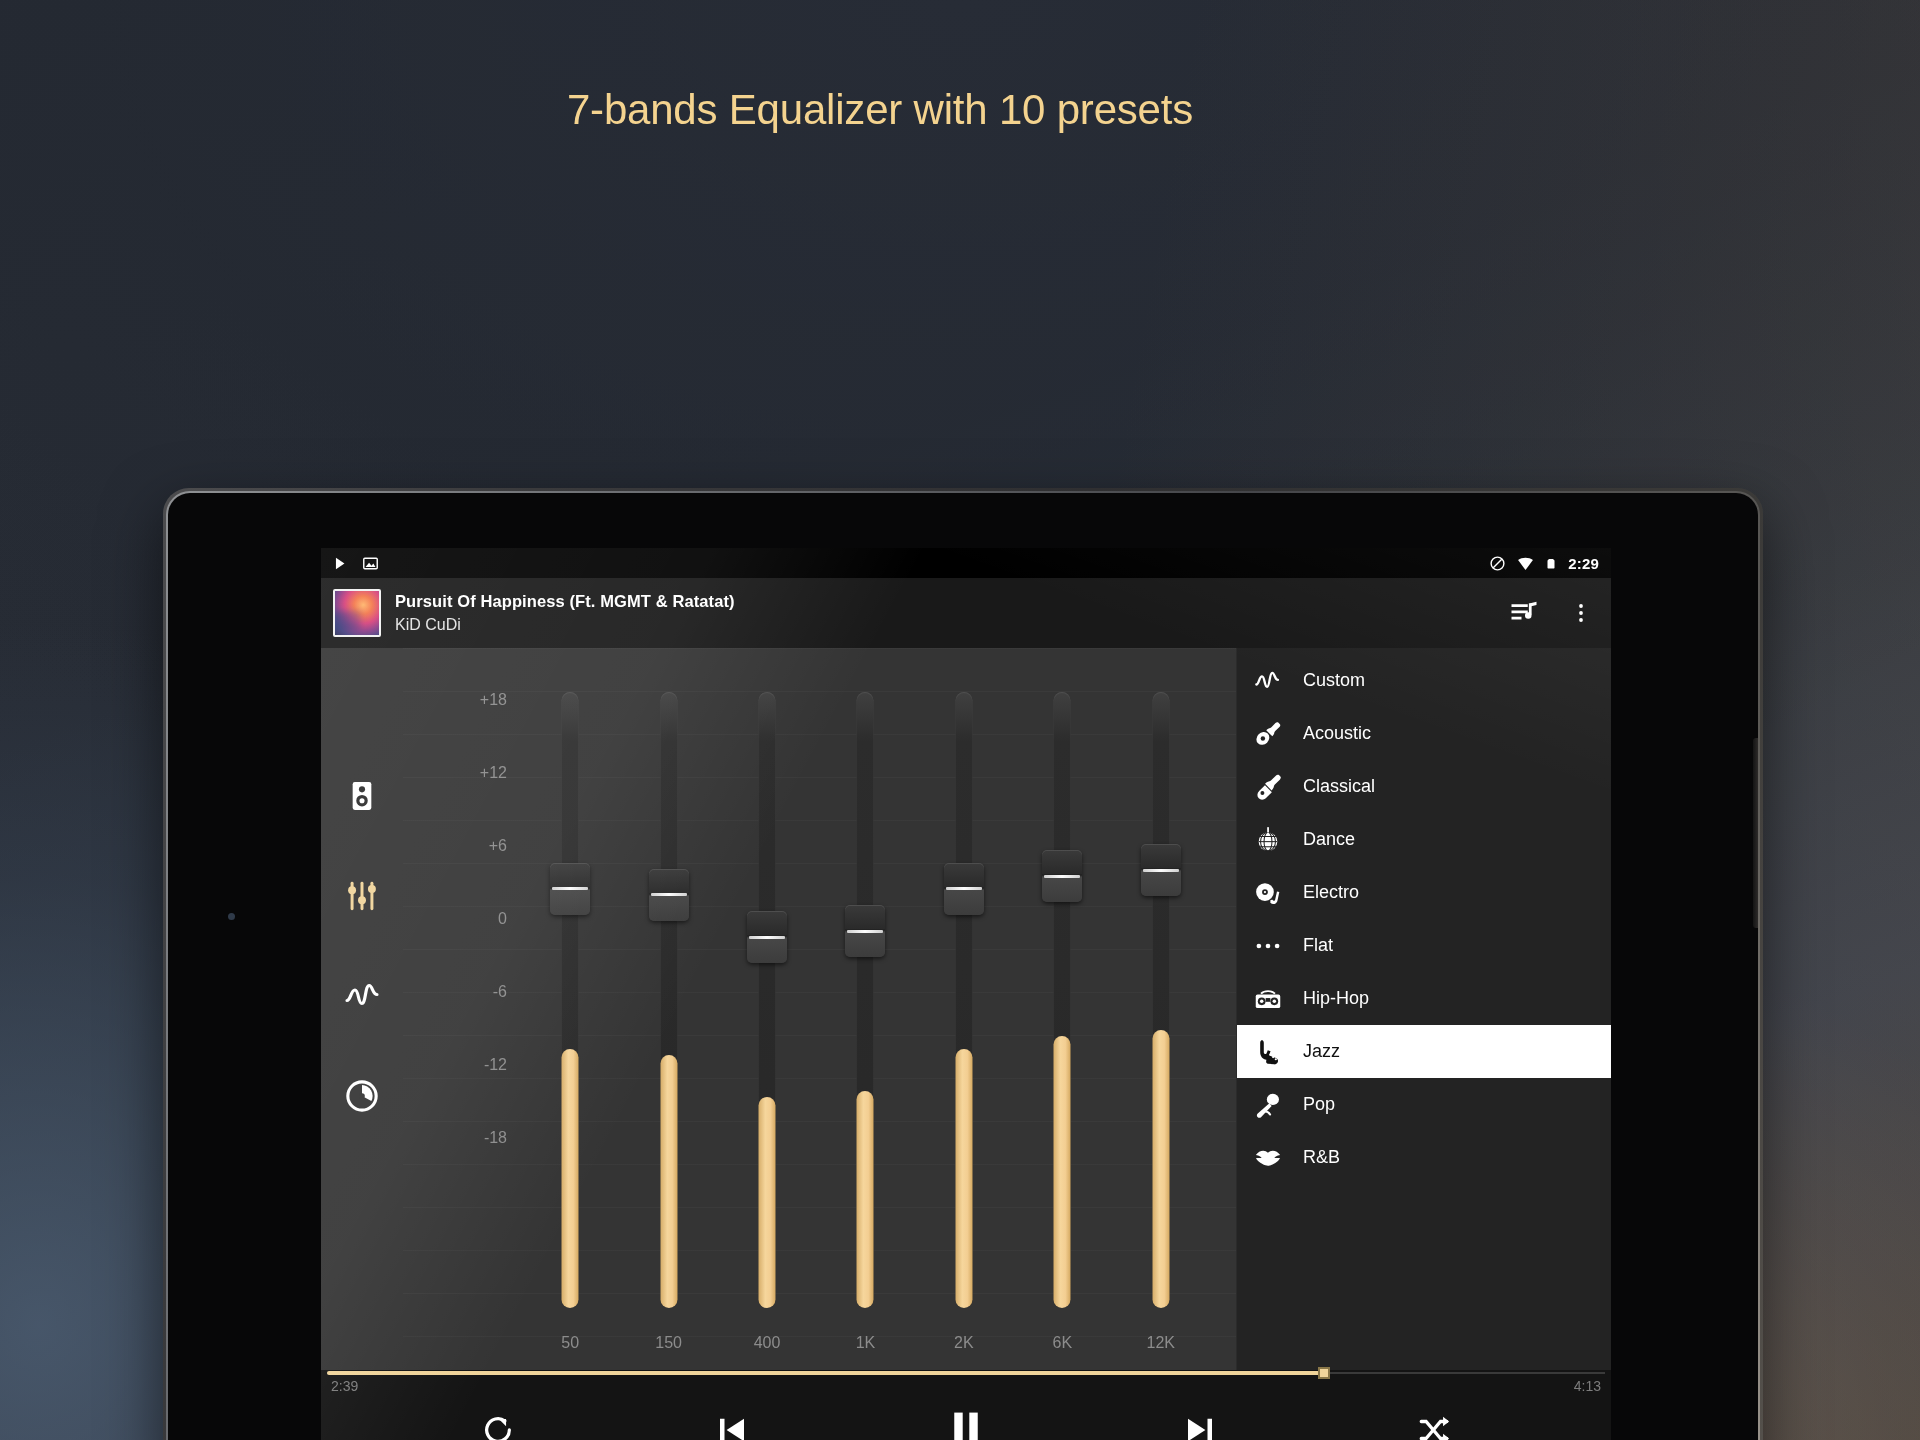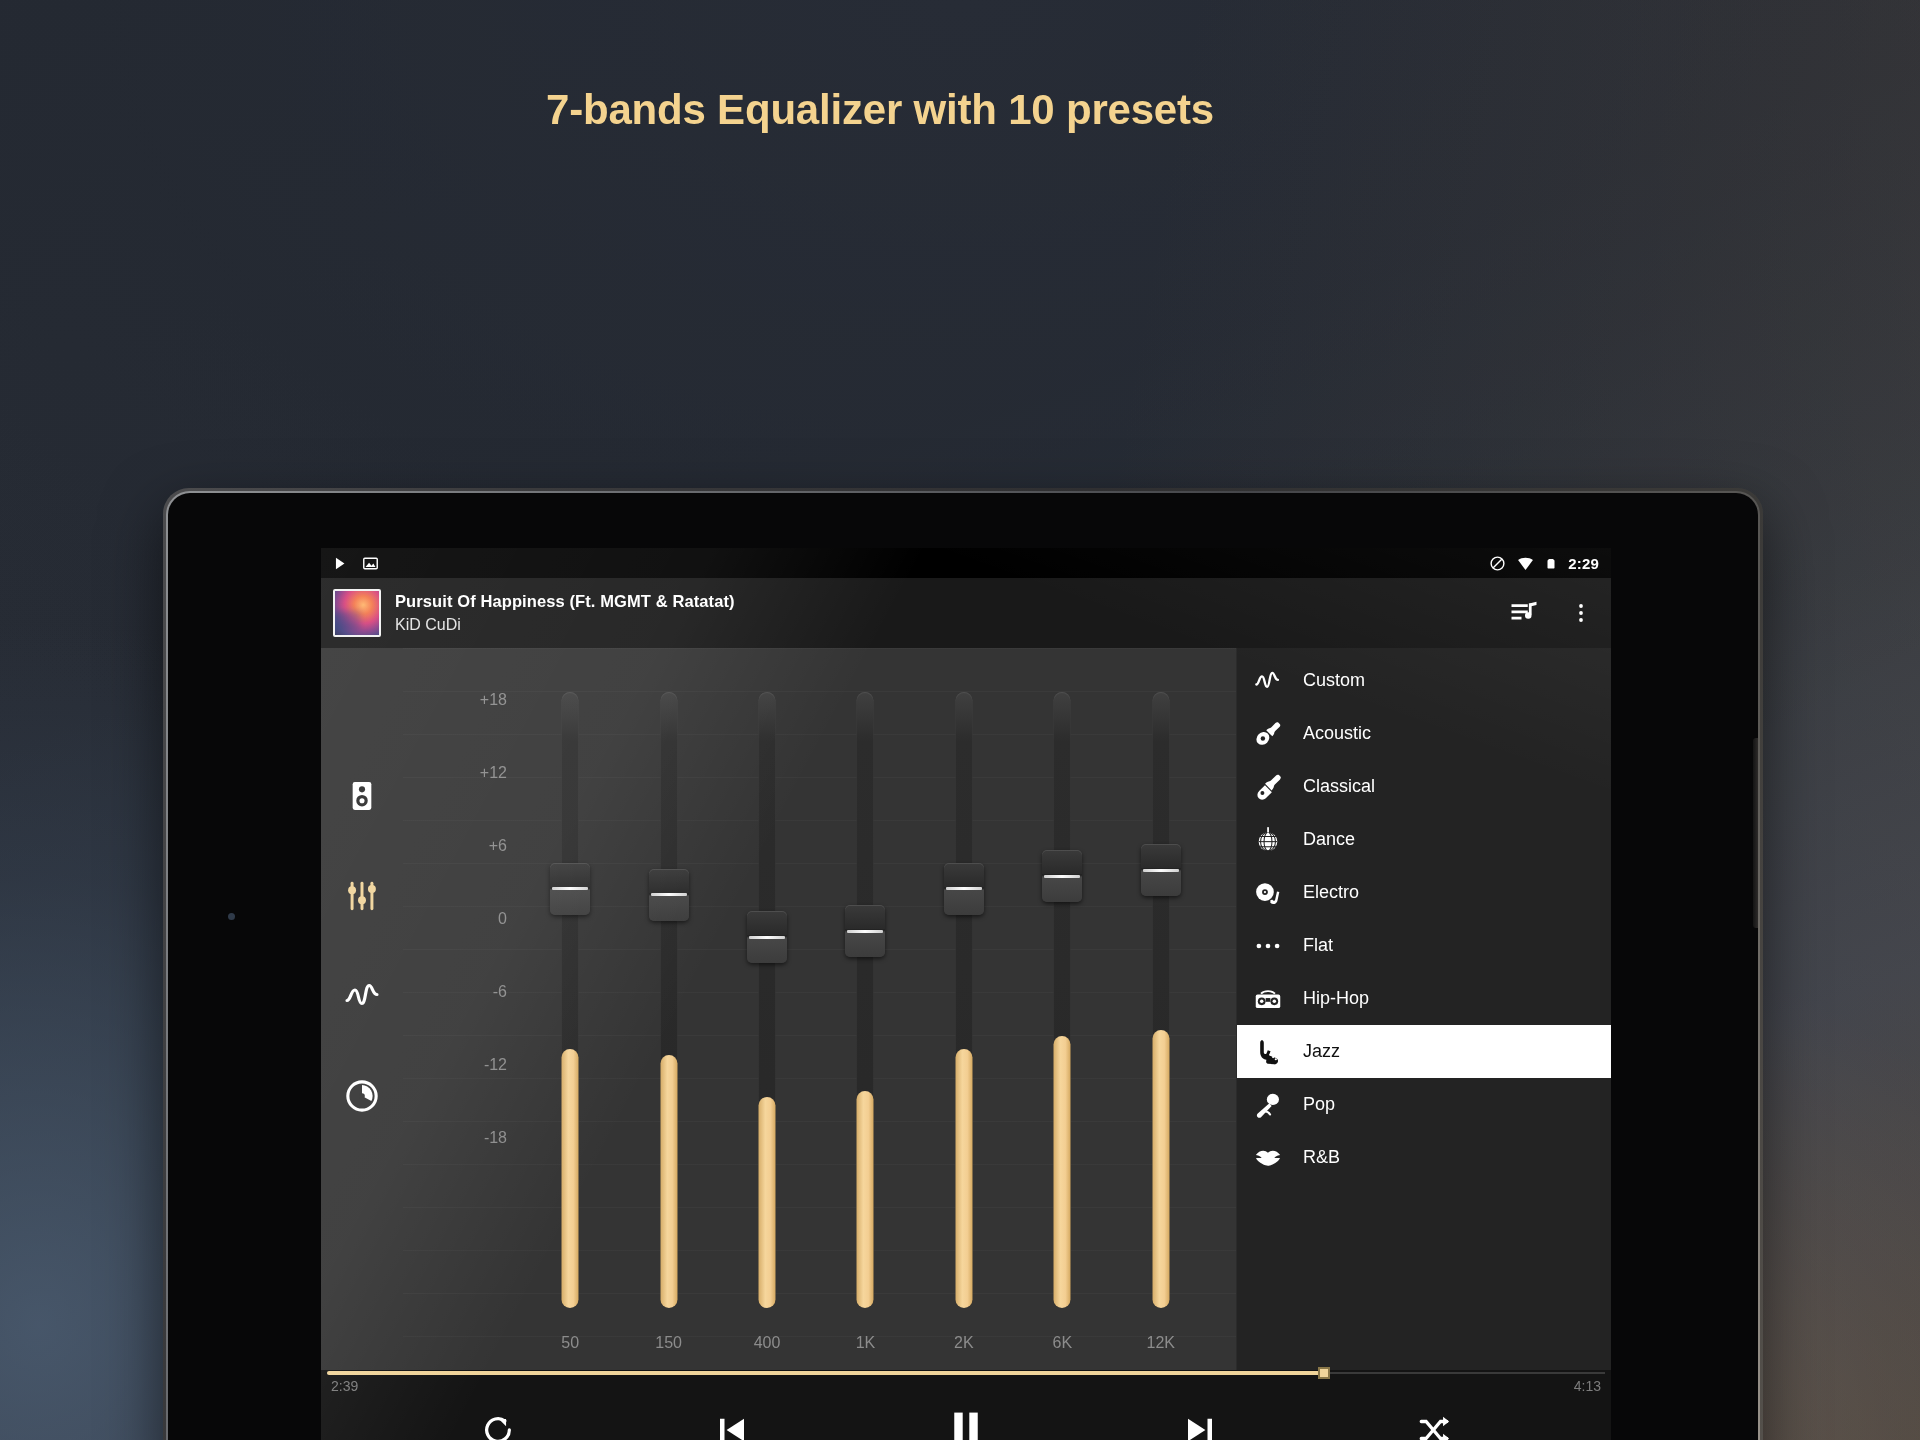--- a/index.html
+++ b/index.html
@@ -24,21 +24,21 @@
     position:absolute; inset:0;
     background:linear-gradient(100deg, rgba(25,29,36,0.0) 55%, rgba(90,78,68,0.35) 100%);
   }
 
   
   #headline{
     position:absolute; top:86px; left:0; width:1760px;
     text-align:center;
     color:#f4d38f;
     font-size:42px;
-    font-weight:bold;
+    font-weight:normal;
     letter-spacing:-0.2px;
     z-index:5;
   }
 
   
   #tablet{
     position:absolute;
     left:163px; top:488px;
     width:1600px; height:990px;
     border-radius:26px 26px 0 0;

